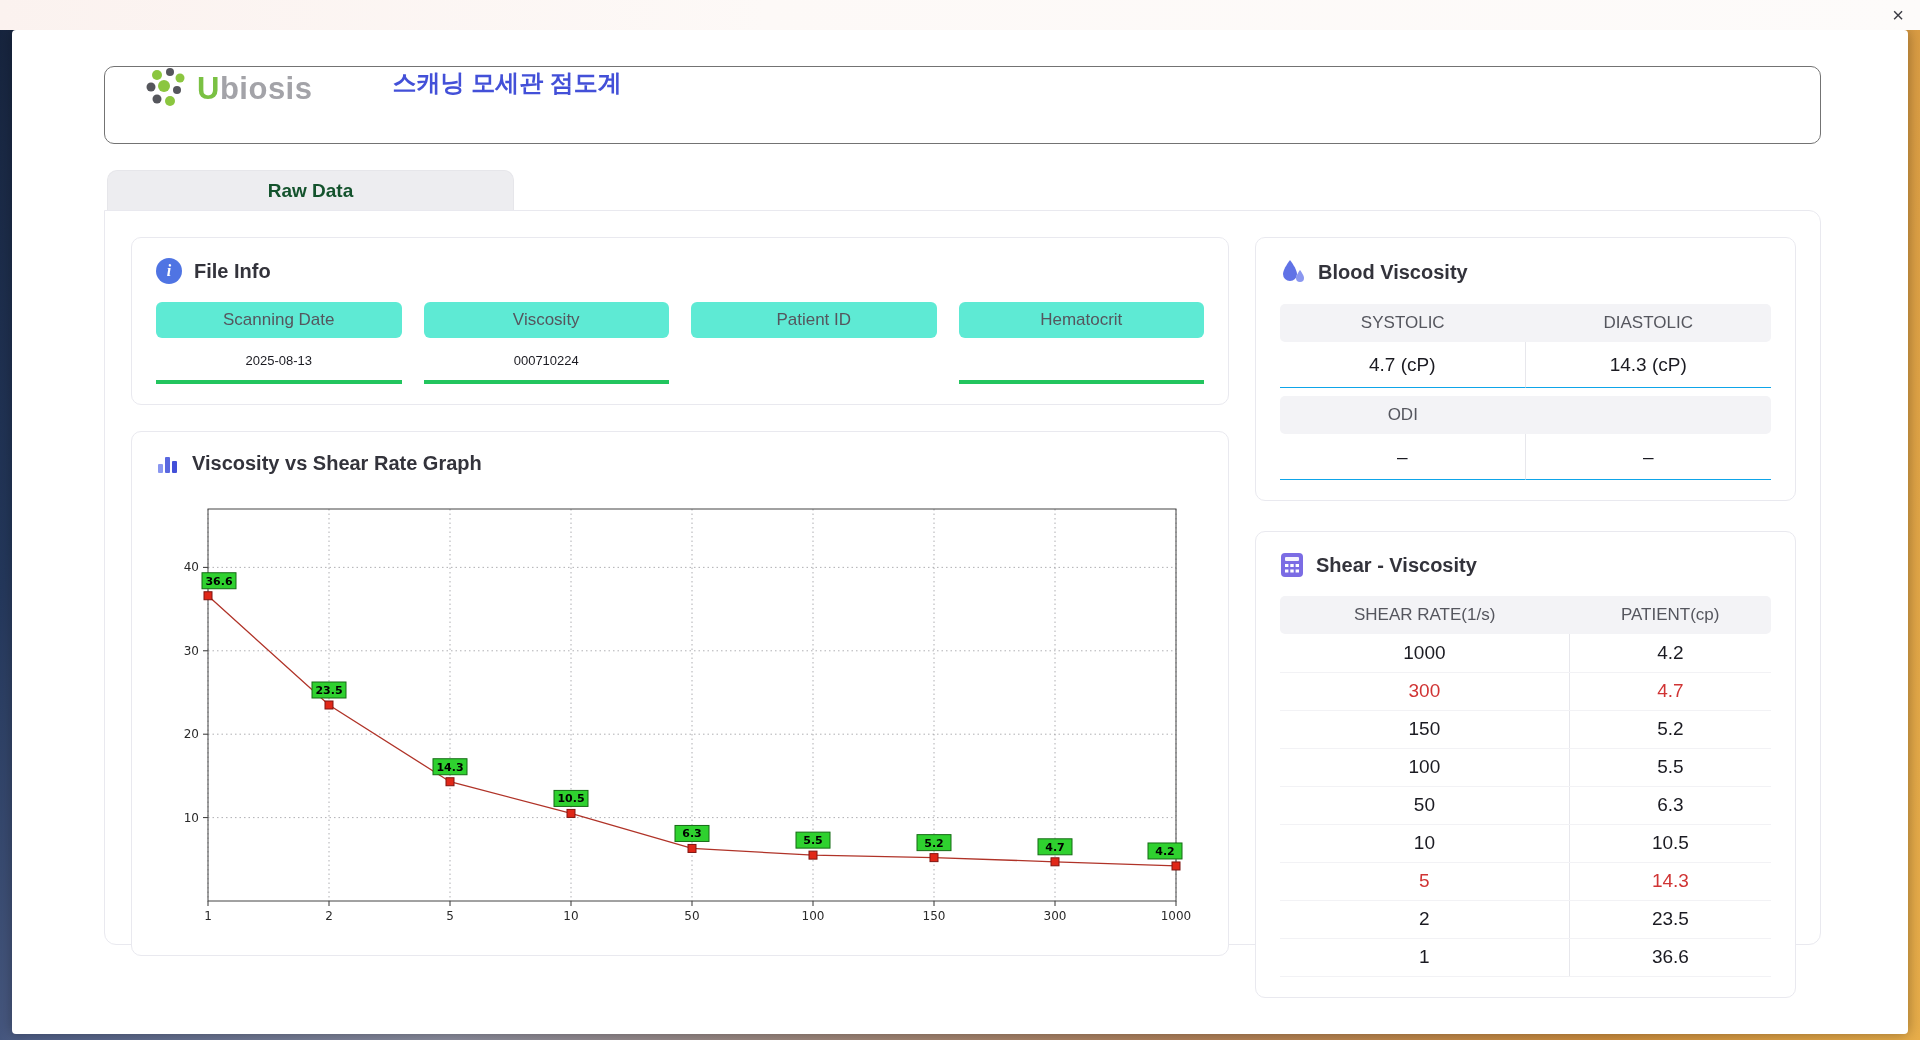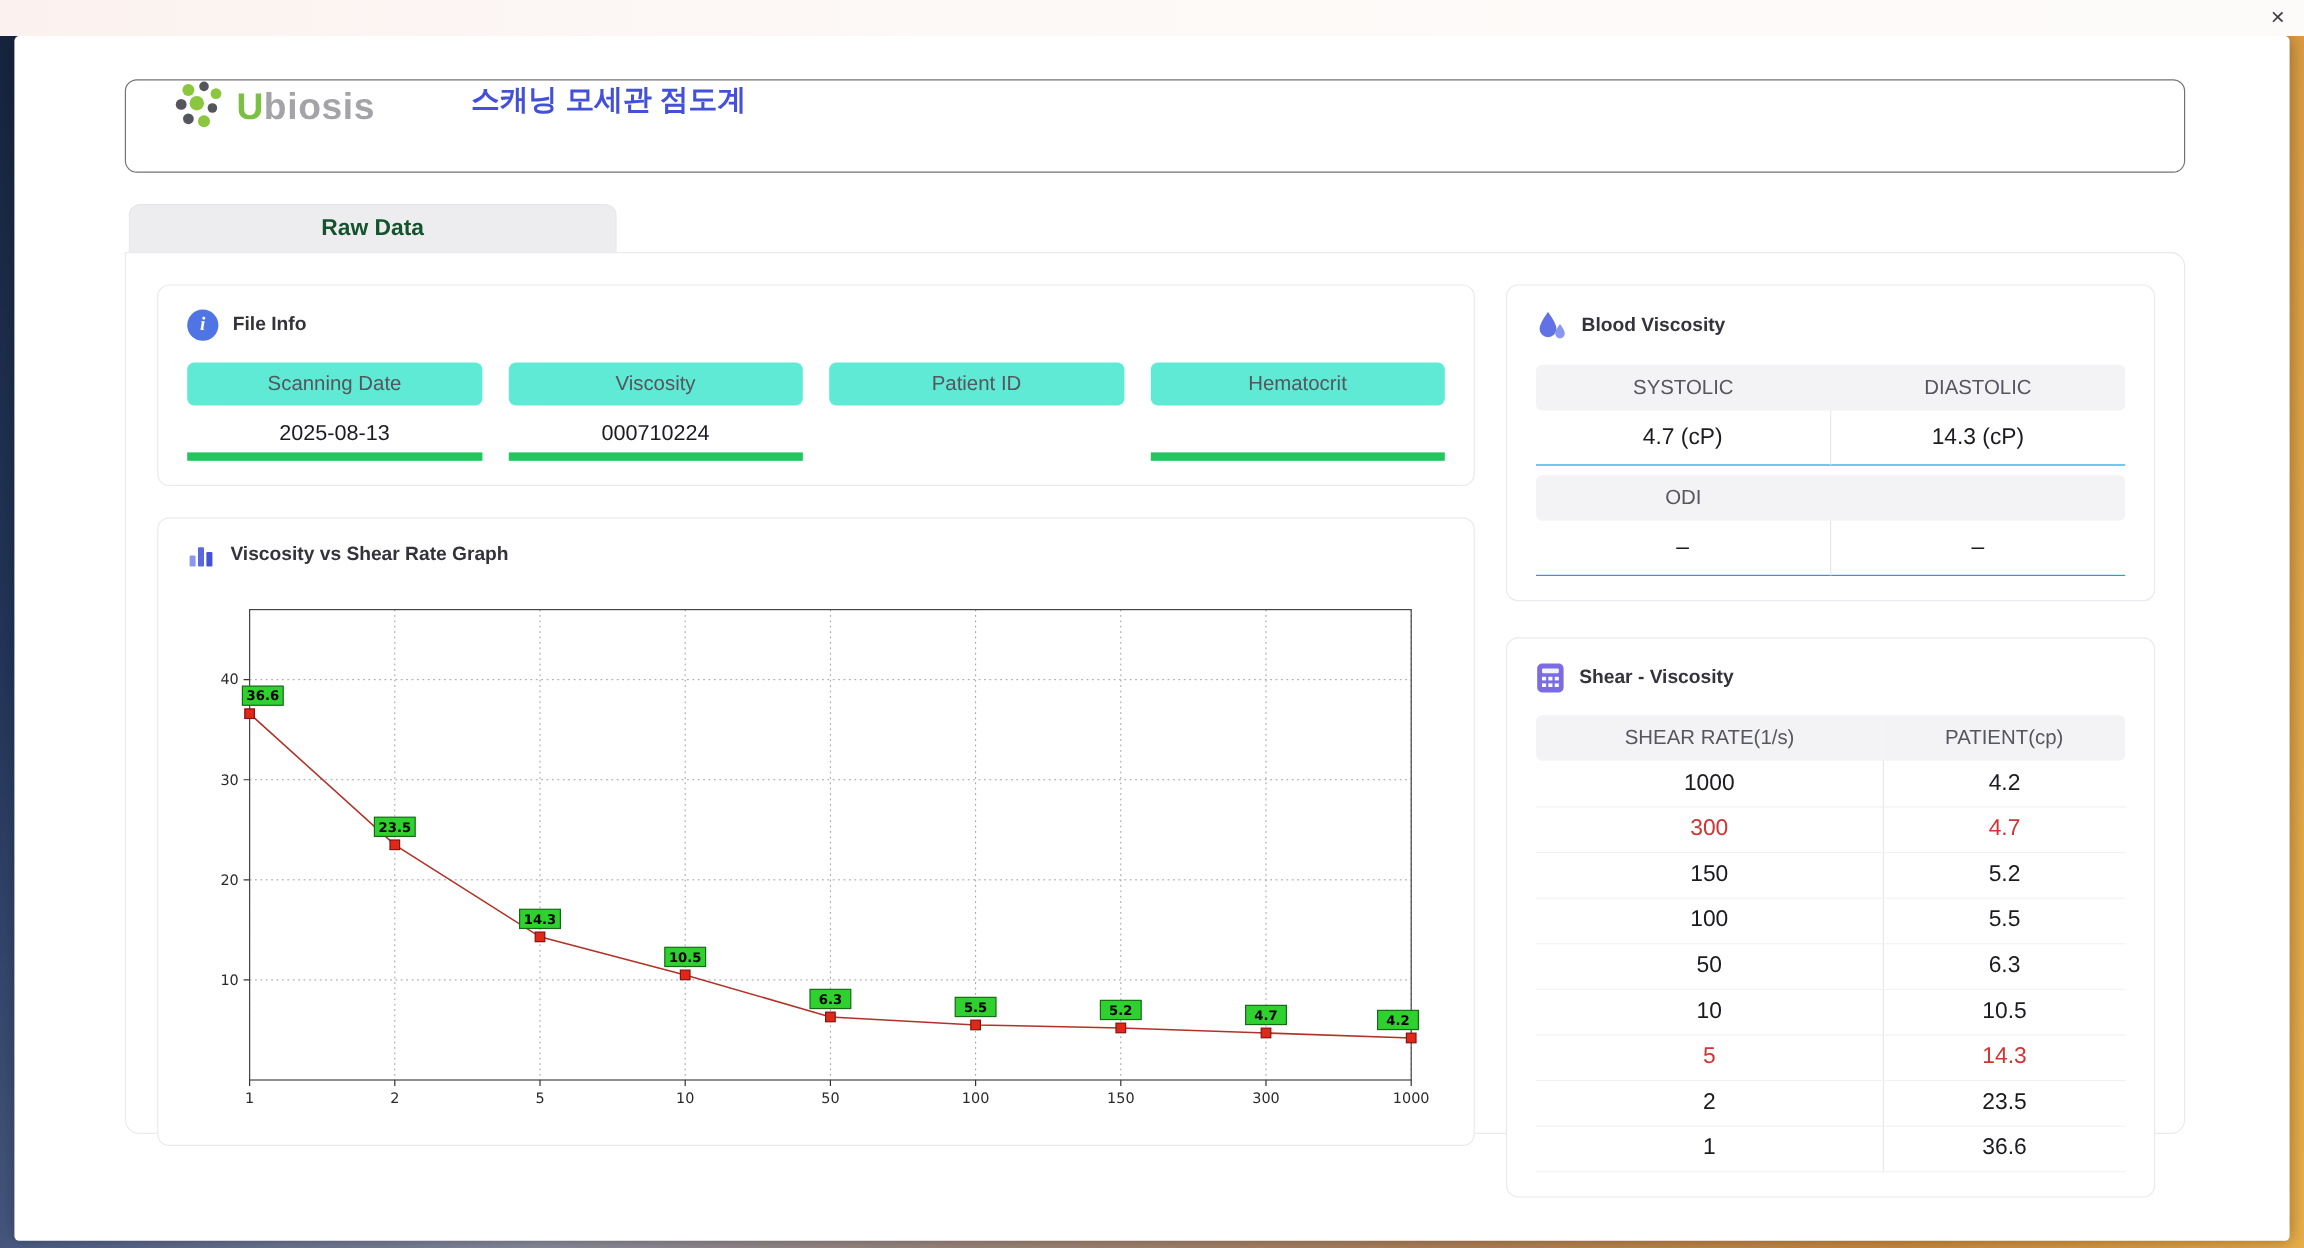--- a/index.html
+++ b/index.html
@@ -52,37 +52,37 @@
   
   .content-card {
     border:1px solid #e9e9ef; border-radius:0 12px 12px 12px; background:#fff;
     padding:26px; display:grid; grid-template-columns:1098px 541px; gap:26px;
     height:735px;
   }
   .left-col { display:flex; flex-direction:column; gap:26px; }
   .right-col { display:flex; flex-direction:column; gap:30px; }
   .card { border:1px solid #e9e9ef; border-radius:10px; background:#fff; padding:20px 24px; }
   .card-title-row { display:flex; align-items:center; gap:12px; margin-bottom:18px; }
-  .card-title { font-size:16px; font-weight:bold; color:#33333b; }
+  .card-title { font-size:20px; font-weight:bold; color:#33333b; }
   
   .info-icon {
     width:26px; height:26px; border-radius:50%; background:#4f74e3; color:#fff;
     display:inline-flex; align-items:center; justify-content:center;
     font-size:16px; font-weight:bold; font-family:"Liberation Serif",serif; font-style:italic;
   }
   
   .fields { display:flex; gap:22px; }
   .field { flex:1; }
   .field-label {
     background:#5eead4; border-radius:6px; height:36px; line-height:36px;
     text-align:center; font-size:17px; color:#55565e;
   }
   .field-value {
-    height:46px; line-height:46px; text-align:center; font-size:18px; color:#1b1b22;
-    border-bottom:7px solid #22c55e;
+    height:46px; line-height:46px; text-align:center; font-size:13px; color:#1b1b22;
+    border-bottom:4px solid #22c55e;
   }
   
   .bv-head { display:grid; grid-template-columns:1fr 1fr; background:#f3f3f6; border-radius:5px; }
   .bv-head-cell { height:38px; line-height:38px; text-align:center; font-size:17px; color:#55565e; }
   .bv-values { display:grid; grid-template-columns:1fr 1fr; }
   .bv-value-cell {
     height:46px; line-height:46px; text-align:center; font-size:19px; color:#1b1b22;
     border-bottom:1px solid #0ea5e9;
   }
   .bv-value-cell.divider { border-right:1px solid #e7e7ec; }

